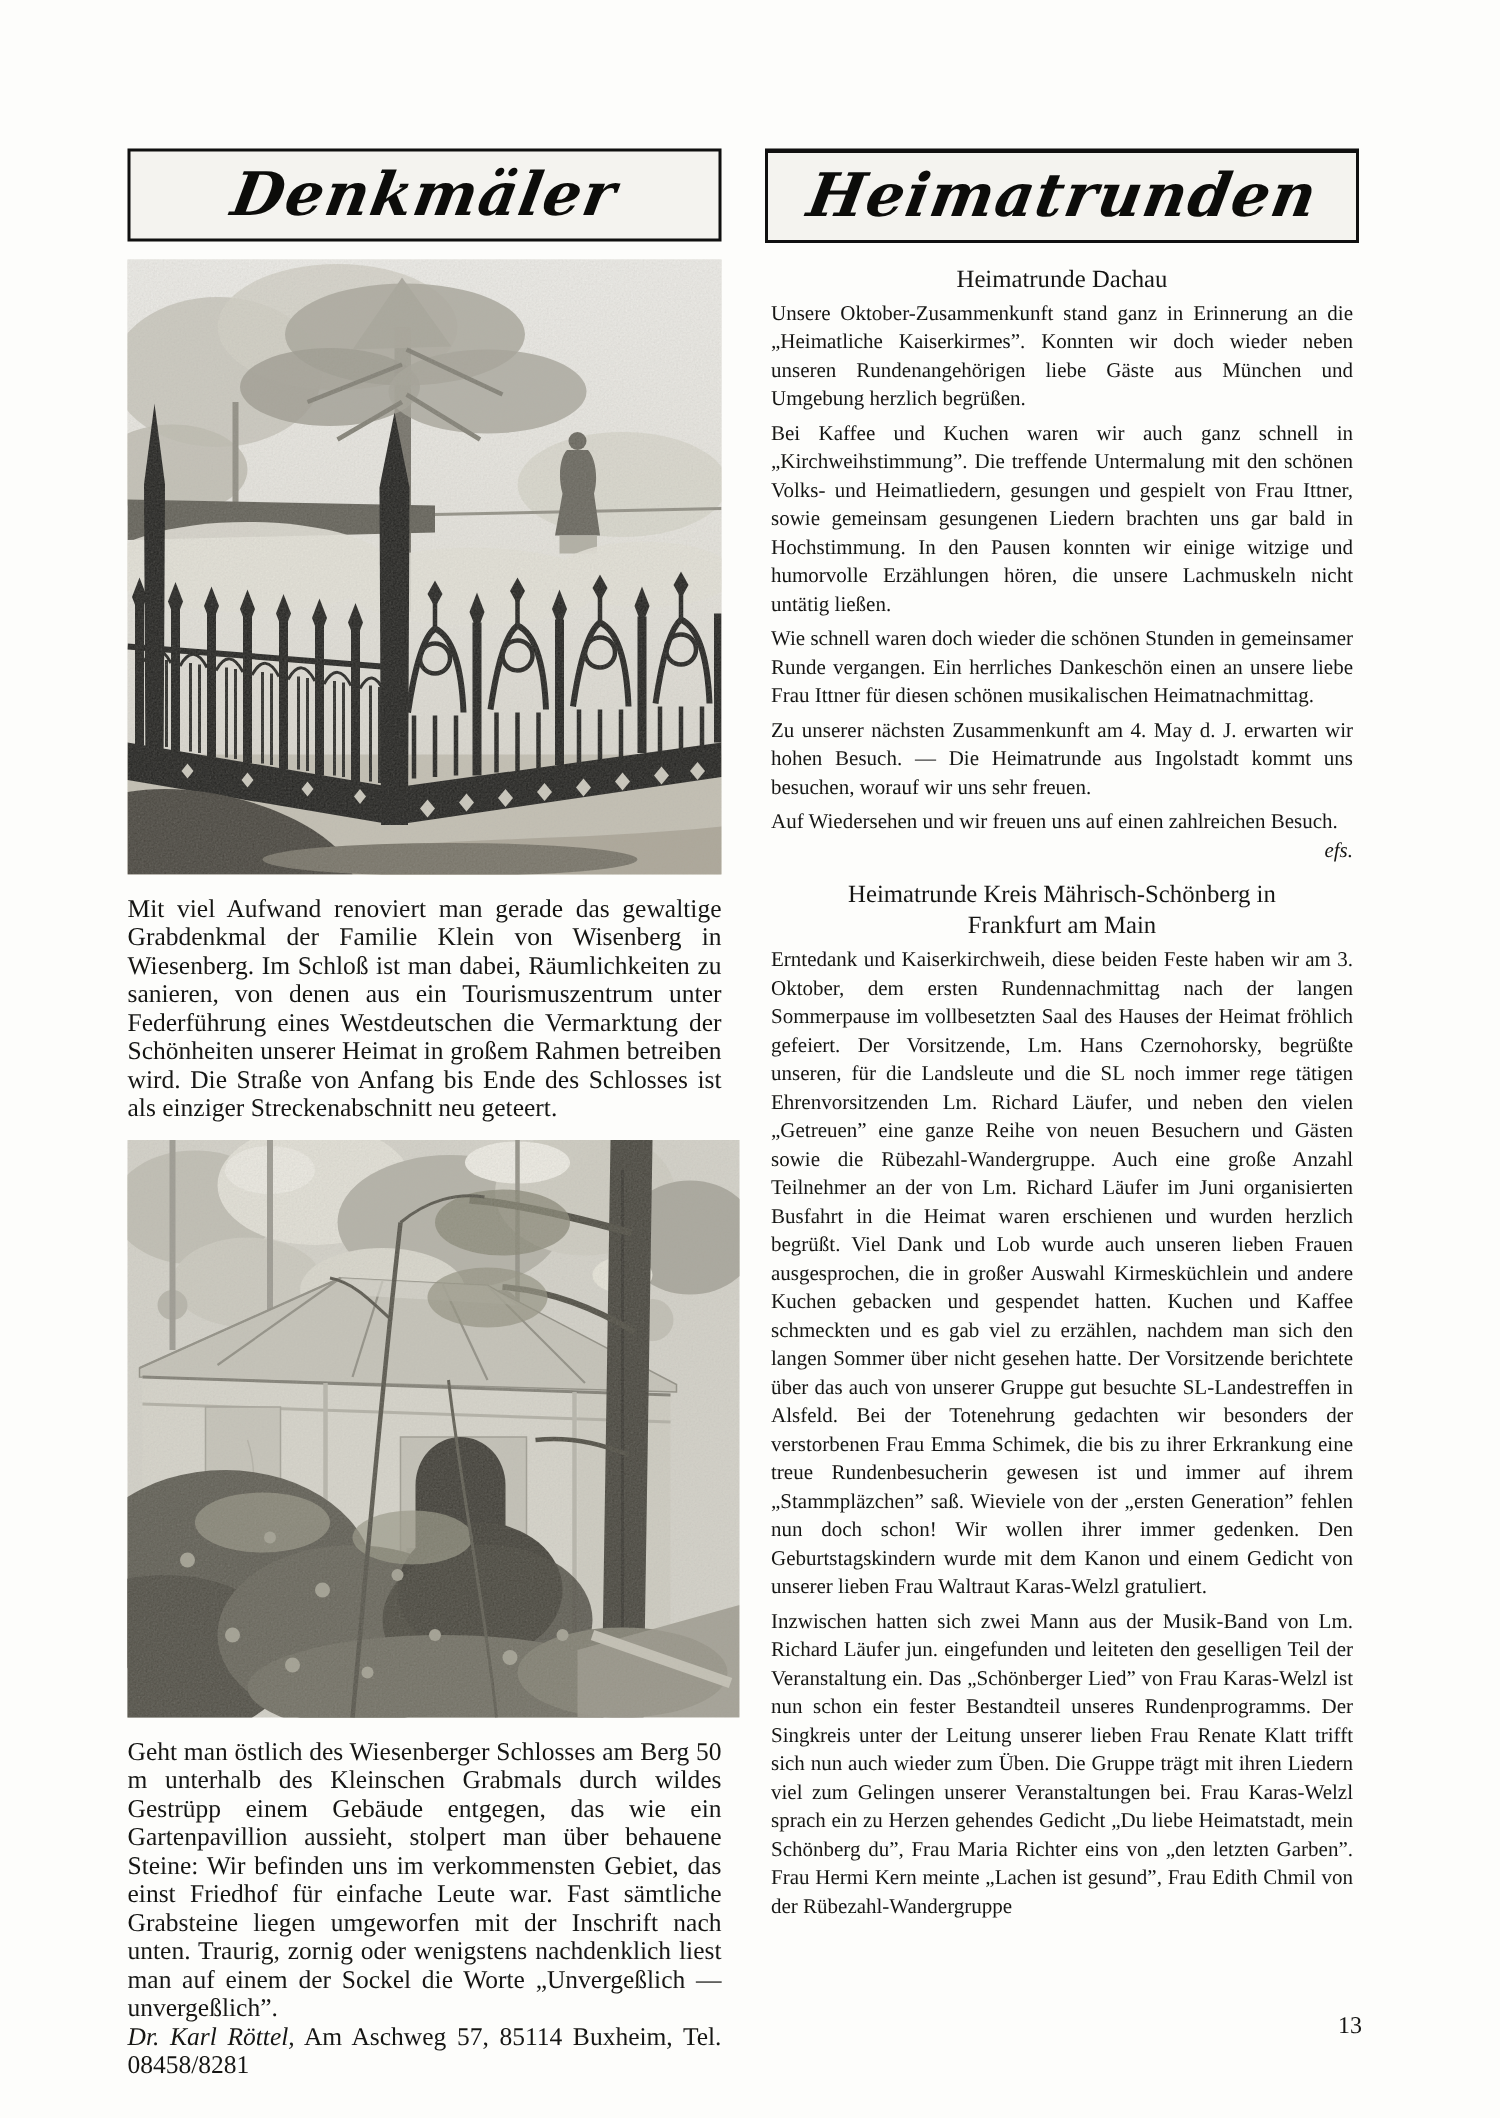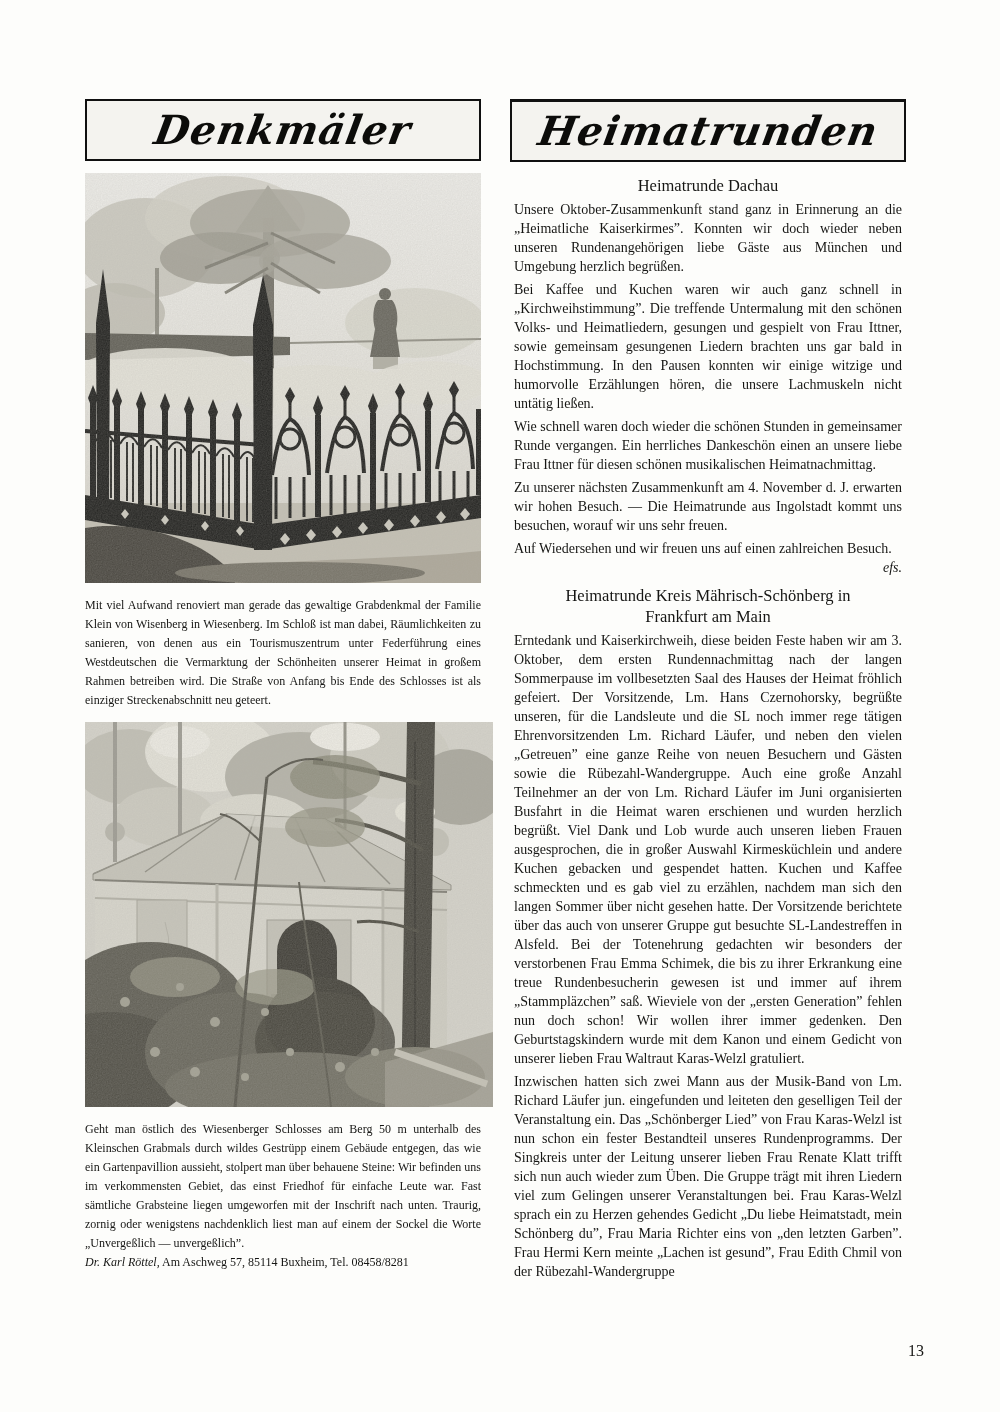--- a/index.html
+++ b/index.html
@@ -8,29 +8,29 @@
   .col{position:absolute;top:99px;}
   .col-left{left:85px;width:396px;}
   .col-right{left:510px;width:396px;}
   .banner{height:58px;border:2px solid #101010;background:#f4f3ef;
           display:flex;align-items:center;justify-content:center;}
   .banner-right{border-top-width:3px;}
   .banner-text{display:inline-block;font-family:"DejaVu Serif",serif;
                font-style:italic;font-weight:700;font-size:40px;line-height:1;
                transform:skewX(-10deg);letter-spacing:1px;color:#0c0c0a;}
   .photo{display:block;margin-top:12px;background:#e8e6df;}
-  .cap{font-size:12px;line-height:19px;text-align:justify;margin:13px 0 0 0;}
+  .cap{font-size:17px;line-height:19px;text-align:justify;margin:13px 0 0 0;}
   .addr{margin:0;}
   .it{font-style:italic;margin-top:36px;}
   .art-title{font-size:16.5px;line-height:21px;font-weight:400;text-align:center;
              margin:13px 0 1px 0;}
   .art2-title{margin-top:27px;text-align:center;}
   .body-p{font-size:14px;line-height:19px;text-align:justify;margin:4px;}
   .sig{float:right;font-style:italic;}
-  .page-num{position:absolute;top:1342px;right:76px;font-size:16px;}
+  .page-num{position:absolute;top:1342px;right:92px;font-size:16px;}
 </style>
 </head>
 <body>
 
 <div class="page">
 
   <div class="col col-left">
 
     <div class="banner">
       <span class="banner-text">Denkmäler</span>
@@ -257,21 +257,21 @@
 
     <div class="banner banner-right">
       <span class="banner-text">Heimatrunden</span>
     </div>
 
     <div>
       <p class="art-title">Heimatrunde Dachau</p>
       <p class="body-p">Unsere Oktober-Zusammenkunft stand ganz in Erinnerung an die „Heimatliche Kaiserkirmes”. Konnten wir doch wieder neben unseren Rundenangehörigen liebe Gäste aus München und Umgebung herzlich begrüßen.</p>
       <p class="body-p">Bei Kaffee und Kuchen waren wir auch ganz schnell in „Kirchweihstimmung”. Die treffende Untermalung mit den schönen Volks- und Heimatliedern, gesungen und gespielt von Frau Ittner, sowie gemeinsam gesungenen Liedern brachten uns gar bald in Hochstimmung. In den Pausen konnten wir einige witzige und humorvolle Erzählungen hören, die unsere Lachmuskeln nicht untätig ließen.</p>
       <p class="body-p">Wie schnell waren doch wieder die schönen Stunden in gemeinsamer Runde vergangen. Ein herrliches Dankeschön einen an unsere liebe Frau Ittner für diesen schönen musikalischen Heimatnachmittag.</p>
-      <p class="body-p">Zu unserer nächsten Zusammenkunft am 4. November d. J. erwarten wir hohen Besuch. — Die Heimatrunde aus Ingolstadt kommt uns besuchen, worauf wir uns sehr freuen.</p>
+      <p class="body-p">Zu unserer nächsten Zusammenkunft am 4. May d. J. erwarten wir hohen Besuch. — Die Heimatrunde aus Ingolstadt kommt uns besuchen, worauf wir uns sehr freuen.</p>
       <p class="body-p"><span>Auf Wiedersehen und wir freuen uns auf einen zahlreichen Besuch.</span><span class="sig">efs.</span></p>
     </div>
 
     <div>
       <p class="art-title art2-title">
         <span>Heimatrunde Kreis Mährisch-Schönberg in</span><br>
         <span>Frankfurt am Main</span>
       </p>
       <p class="body-p">Erntedank und Kaiserkirchweih, diese beiden Feste haben wir am 3. Oktober, dem ersten Rundennachmittag nach der langen Sommerpause im vollbesetzten Saal des Hauses der Heimat fröhlich gefeiert. Der Vorsitzende, Lm. Hans Czernohorsky, begrüßte unseren, für die Landsleute und die SL noch immer rege tätigen Ehrenvorsitzenden Lm. Richard Läufer, und neben den vielen „Getreuen” eine ganze Reihe von neuen Besuchern und Gästen sowie die Rübezahl-Wandergruppe. Auch eine große Anzahl Teilnehmer an der von Lm. Richard Läufer im Juni organisierten Busfahrt in die Heimat waren erschienen und wurden herzlich begrüßt. Viel Dank und Lob wurde auch unseren lieben Frauen ausgesprochen, die in großer Auswahl Kirmesküchlein und andere Kuchen gebacken und gespendet hatten. Kuchen und Kaffee schmeckten und es gab viel zu erzählen, nachdem man sich den langen Sommer über nicht gesehen hatte. Der Vorsitzende berichtete über das auch von unserer Gruppe gut besuchte SL-Landestreffen in Alsfeld. Bei der Totenehrung gedachten wir besonders der verstorbenen Frau Emma Schimek, die bis zu ihrer Erkrankung eine treue Rundenbesucherin gewesen ist und immer auf ihrem „Stammpläzchen” saß. Wieviele von der „ersten Generation” fehlen nun doch schon! Wir wollen ihrer immer gedenken. Den Geburtstagskindern wurde mit dem Kanon und einem Gedicht von unserer lieben Frau Waltraut Karas-Welzl gratuliert.</p>
       <p class="body-p">Inzwischen hatten sich zwei Mann aus der Musik-Band von Lm. Richard Läufer jun. eingefunden und leiteten den geselligen Teil der Veranstaltung ein. Das „Schönberger Lied” von Frau Karas-Welzl ist nun schon ein fester Bestandteil unseres Rundenprogramms. Der Singkreis unter der Leitung unserer lieben Frau Renate Klatt trifft sich nun auch wieder zum Üben. Die Gruppe trägt mit ihren Liedern viel zum Gelingen unserer Veranstaltungen bei. Frau Karas-Welzl sprach ein zu Herzen gehendes Gedicht „Du liebe Heimatstadt, mein Schönberg du”, Frau Maria Richter eins von „den letzten Garben”. Frau Hermi Kern meinte „Lachen ist gesund”, Frau Edith Chmil von der Rübezahl-Wandergruppe</p>

